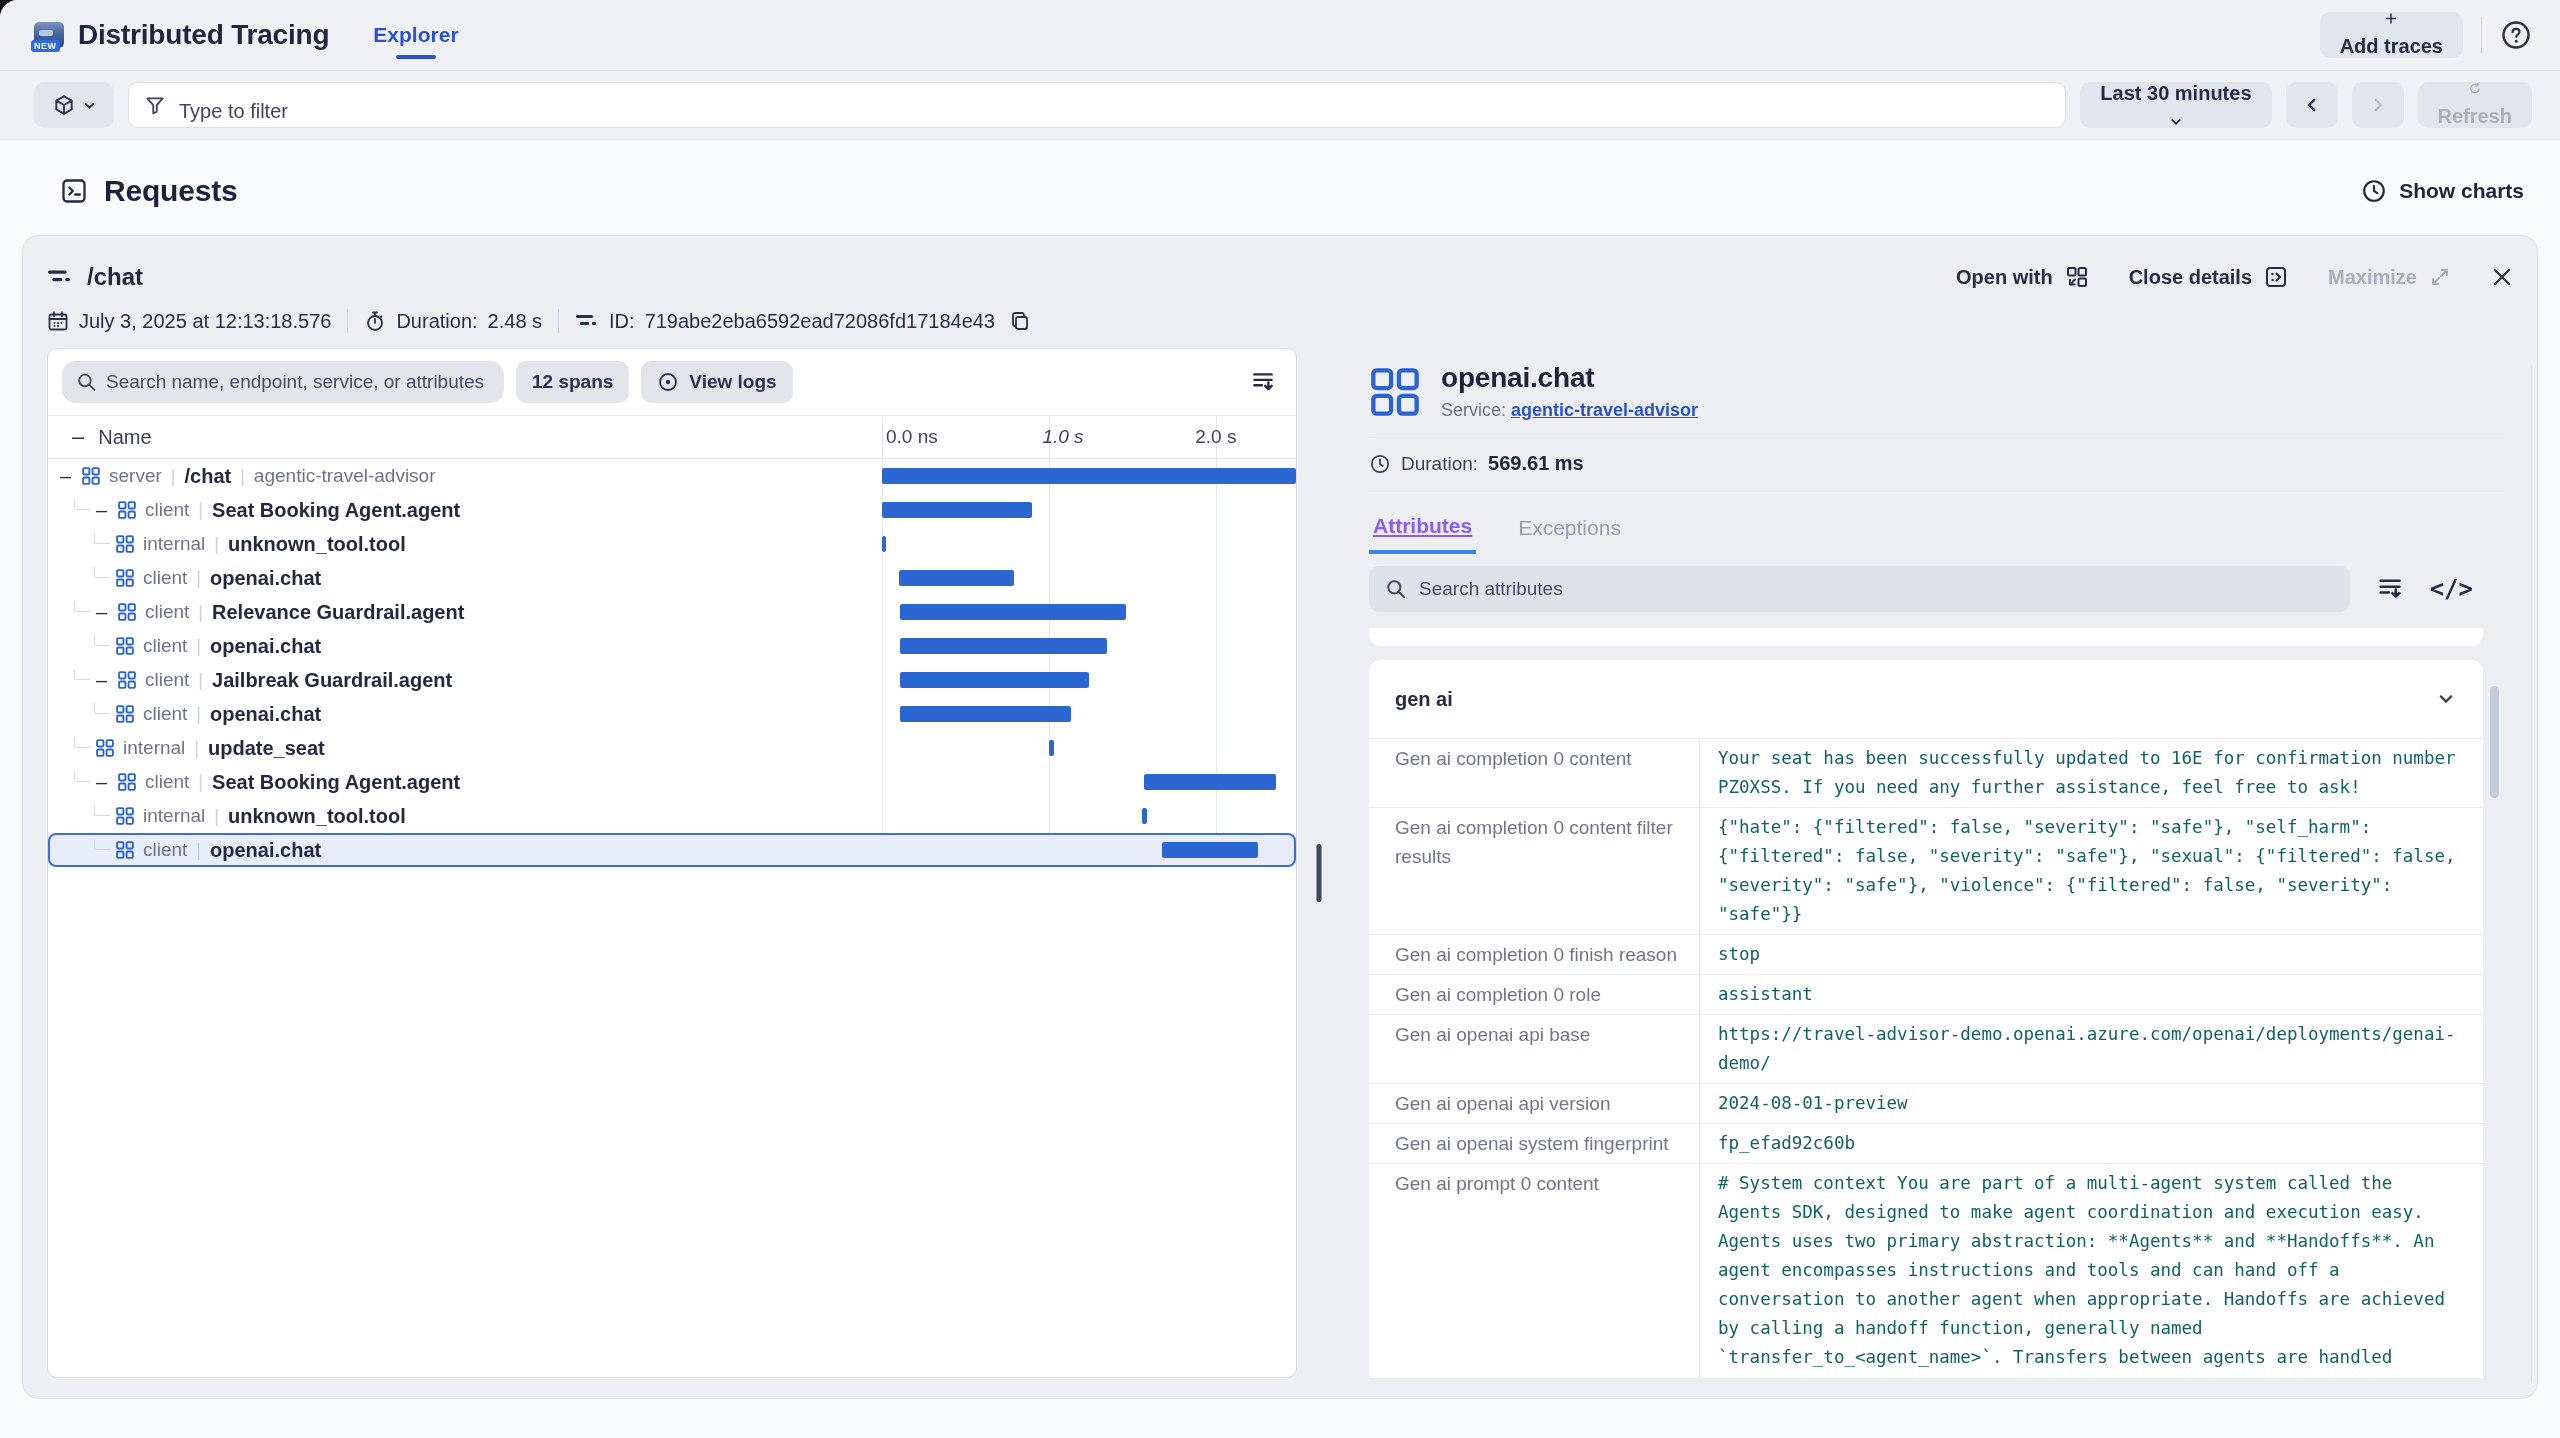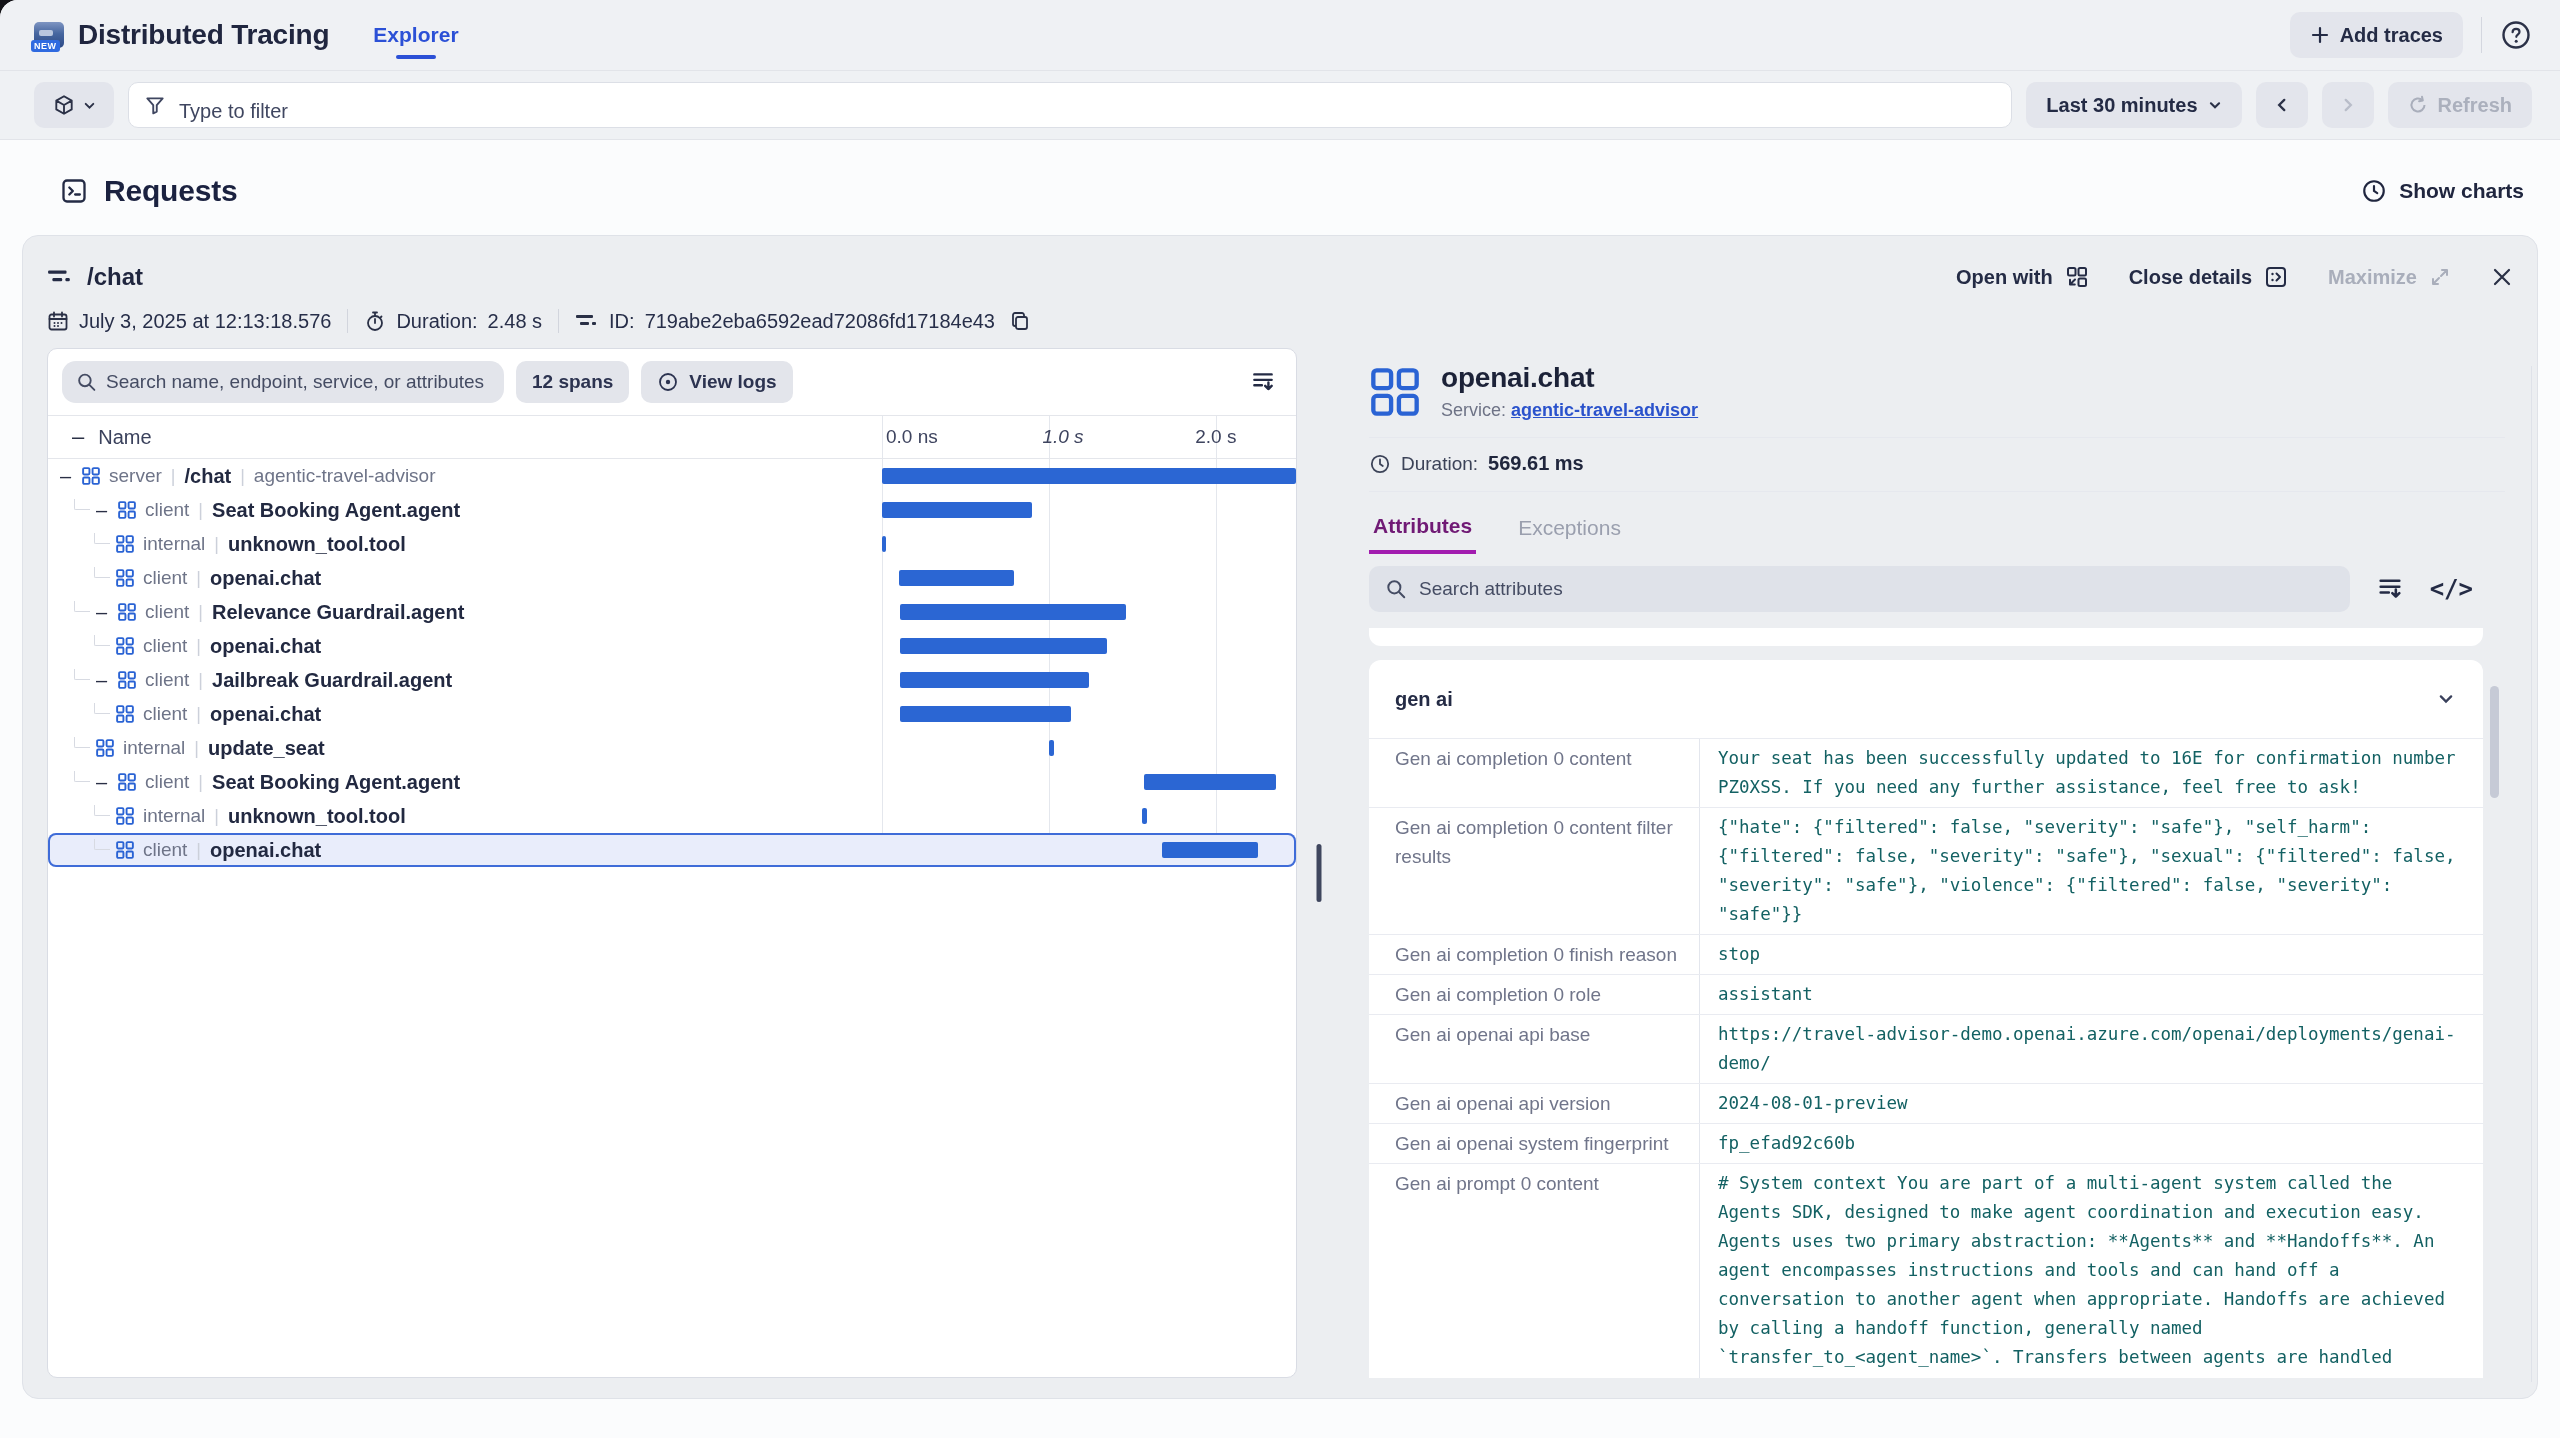--- a/index.html
+++ b/index.html
@@ -12,21 +12,21 @@
   .logo { position:relative; width:30px; height:26px; border-radius:5px;
           background:linear-gradient(180deg,#7e95c2 0%,#46669f 45%,#2c4a86 100%); flex:none; }
   .logo::before { content:""; position:absolute; left:5px; top:8px; width:14px; height:6px; border-radius:2px; background:#b9c6de; }
   .logo-badge { position:absolute; left:-3px; bottom:-4px; background:#2f6ae0; color:#fff; font-size:9px; font-weight:700;
                 padding:1px 3px; border-radius:3px; letter-spacing:.5px; }
   .app-title { font-size:28px; font-weight:700; color:#20263f; margin-left:14px; letter-spacing:-.2px; }
   .nav-tab { position:relative; margin-left:42px; font-size:21px; font-weight:600; color:#2b50d6; padding:20px 2px; cursor:pointer; }
   .nav-tab::after { content:""; position:absolute; left:50%; transform:translateX(-50%); bottom:8px; width:40px; height:4px; border-radius:2px; background:#2b50d6; }
   .topbar-right { margin-left:auto; display:flex; align-items:center; }
   .btn-chip { display:inline-flex; align-items:center; gap:10px; height:46px; padding:0 20px; background:#e3e5ec;
-              border:none; border-radius:10px; font-family:inherit; font-size:20px; font-weight:600; color:#242b45; cursor:pointer; }
+              border:none; border-radius:10px; font-family:inherit; font-size:20px; font-weight:600; color:#242b45; cursor:pointer;flex-direction:column; }
   .top-divider { width:1px; height:36px; background:#d4d7df; margin:0 18px; }
   .help-btn { background:none; border:none; cursor:pointer; display:flex; }
 
   
   .filterbar { height:70px; background:#eff1f4; border-top:1px solid #e2e4e9; border-bottom:1px solid #e2e4e9;
                display:flex; align-items:center; gap:14px; padding:0 28px 0 34px; }
   .scope-chip { display:flex; align-items:center; gap:8px; width:80px; height:46px; background:#e3e5ec; border:none;
                 border-radius:10px; justify-content:center; cursor:pointer; }
   .filter-input-wrap { position:relative; flex:1; }
   .filter-input-wrap .f-icon { position:absolute; left:16px; top:50%; transform:translateY(-50%); display:flex; }
@@ -110,21 +110,21 @@
   .det-head { display:flex; align-items:center; gap:20px; margin-top:14px; }
   .det-titles { display:flex; flex-direction:column; gap:6px; }
   .det-title { font-size:28px; font-weight:700; color:#1c2238; letter-spacing:-.2px; }
   .det-service { font-size:18px; color:#6e7386; }
   .det-service a { color:#2a52cc; font-weight:600; text-decoration:underline; cursor:pointer; }
   .det-hr { border:none; border-top:1px solid #e6e8ee; margin:16px 8px 0 0; }
   .det-duration { display:flex; align-items:center; gap:10px; margin-top:14px; font-size:19px; color:#3c4358; }
   .det-duration b { color:#20263d; font-size:20px; }
   .det-tabs { display:flex; gap:38px; margin-top:16px; }
   .det-tab { background:none; border:none; font-family:inherit; font-size:21px; color:#9a9fae; padding:6px 4px 12px; cursor:pointer; }
-  .det-tab.active { color:#701a75; font-weight:700; border-bottom:4px solid #a21caf; }
+  .det-tab.active { color:#8b5cf6; font-weight:700; border-bottom:4px solid #3b82f6;text-decoration:underline; }
   .attr-search-row { display:flex; align-items:center; gap:26px; margin:12px 40px 0 0; }
   .attr-search-wrap { position:relative; flex:1; }
   .attr-search-wrap .s-icon { position:absolute; left:16px; top:50%; transform:translateY(-50%); display:flex; }
   .attr-search { width:100%; height:46px; background:#dfe2e9; border:none; border-radius:10px; padding:0 14px 0 50px;
                  font-family:inherit; font-size:19px; color:#454c63; }
   .attr-search::placeholder { color:#454c63; opacity:1; }
   .icon-btn { background:none; border:none; cursor:pointer; display:flex; }
 
   .det-scroll { position:relative; flex:1; margin-top:16px; overflow:hidden; }
   .card-sliver { height:18px; background:#fff; border-radius:0 0 12px 12px; margin-right:30px; }

